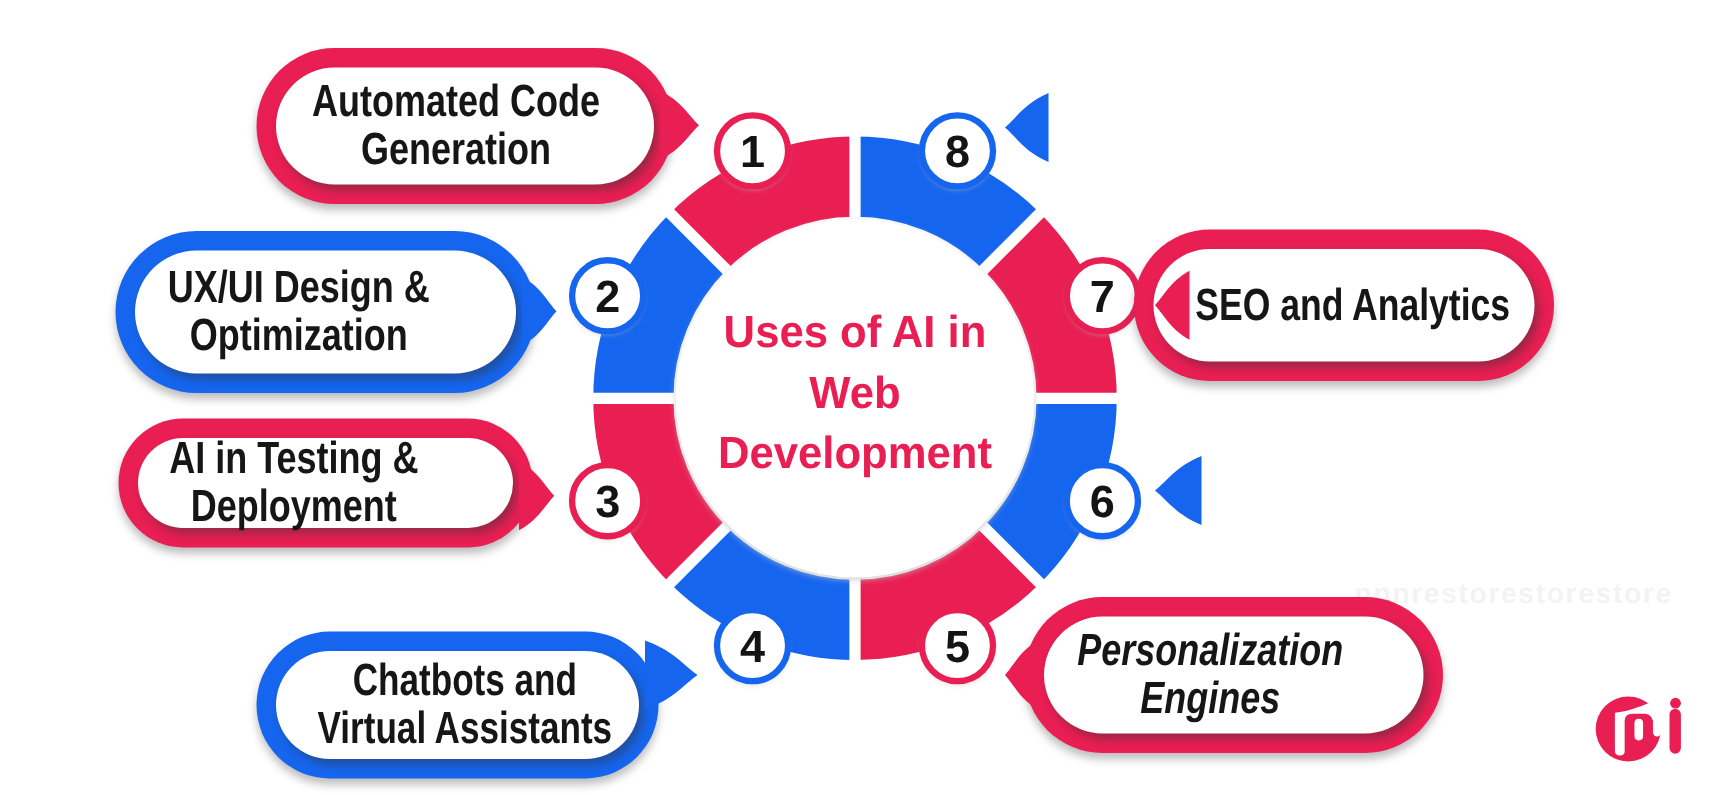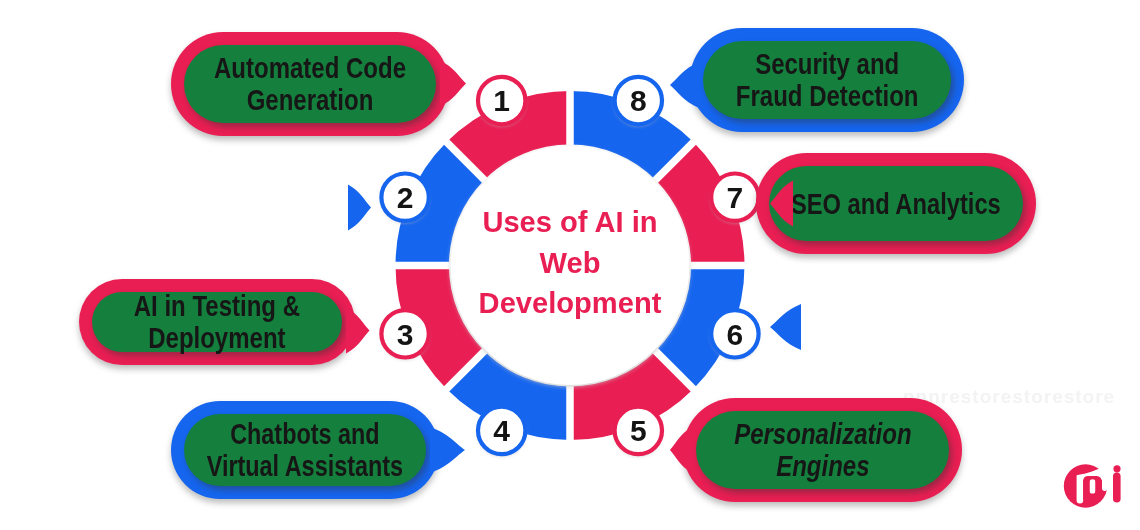--- a/index.html
+++ b/index.html
@@ -1,20 +1,20 @@
 <!DOCTYPE html>
 <html><head><meta charset="utf-8"><style>
 * { margin:0; padding:0; box-sizing:border-box; }
 html,body { width:1140px; height:530px; background:#fff; overflow:hidden;
   font-family:"Liberation Sans", sans-serif; }
 #stage { position:relative; width:1140px; height:530px; }
 svg.base { position:absolute; left:0; top:0; }
 .pill { position:absolute; border-radius:999px; box-shadow:0 4px 6px rgba(90,90,90,.4); }
-.pill .inner { position:absolute; inset:13px; background:#15803d; border-radius:999px;
-  box-shadow:3px 4px 6px rgba(50,50,50,.42); display:flex; align-items:center; justify-content:center; }
+.pill .inner { position:absolute; inset:13px; background:#ffffff; border-radius:999px;
+  box-shadow:3px 4px 6px rgba(50,50,50,.42); display:flex; align-items:center; }
 .ptxt { font-weight:bold; color:#161616; text-align:center; font-size:30px; line-height:32px; white-space:nowrap; }
 .ctext { position:absolute; left:450px; top:202px; width:240px; text-align:center;
   font-weight:bold; color:#E91E53; font-size:30px; line-height:40.5px; transform:scaleX(0.97); }
 .wm { position:absolute; left:903px; top:386px; color:#f3f3f4; font-size:19px; font-weight:bold; letter-spacing:1px; }
 </style></head>
 <body>
 <div id="stage">
 <svg class="base" width="1140" height="530" viewBox="0 0 1140 530">
 <defs>
  <filter id="b2" x="-50%" y="-50%" width="200%" height="200%">
@@ -82,45 +82,45 @@
  <circle cx="1117" cy="468.8" r="3.6" fill="#E91E53"></circle>
 </g>
 </svg>
 <div class="ctext">Uses of AI in<br>Web<br>Development</div>
 <div class="wm">nnnrestorestorestore</div>
 <div class="pill" style="left:171px;top:32px;width:278px;height:104px;background:#E91E53;">
   <div class="inner">
         <div class="ptxt" style="transform:scaleX(0.8);">Automated Code<br>Generation</div>
       </div>
 </div>
+<div class="pill" style="left:77px;top:154px;width:280px;height:108px;background:#1565EF;">
+  <div class="inner">
+        <div class="ptxt" style="transform:scaleX(0.8);">UX/UI Design &amp;<br>Optimization</div>
+      </div>
+</div>
 <div class="pill" style="left:79px;top:279px;width:276px;height:86px;background:#E91E53;">
   <div class="inner">
         <div class="ptxt" style="transform:scaleX(0.8);">AI in Testing &amp;<br>Deployment</div>
       </div>
 </div>
-<div class="pill" style="left:171px;top:401px;width:268px;height:98px;background:#1565EF;">
+<div class="pill" style="left:171px;top:421px;width:268px;height:98px;background:#1565EF;">
   <div class="inner">
         <div class="ptxt" style="transform:scaleX(0.78);">Chatbots and<br>Virtual Assistants</div>
       </div>
 </div>
 <div class="pill" style="left:683px;top:398px;width:279px;height:104px;background:#E91E53;font-style:italic;">
   <div class="inner">
         <div class="ptxt" style="transform:scaleX(0.8);">Personalization<br>Engines</div>
       </div>
 </div>
 <div class="pill" style="left:756px;top:153px;width:280px;height:101px;background:#E91E53;">
   <div class="inner">
         <div class="ptxt" style="transform:scaleX(0.79);">SEO and Analytics</div>
       </div>
 </div>
-<div class="pill" style="left:690px;top:28px;width:274px;height:104px;background:#1565EF;">
-  <div class="inner">
-        <div class="ptxt" style="transform:scaleX(0.8);">Security and<br>Fraud Detection</div>
-      </div>
-</div>
 <svg class="base" width="1140" height="530" viewBox="0 0 1140 530" style="pointer-events:none;">
 <path d="M440,60.5 C454.3,67.5 458.7,76.5 466,83.5 C458.7,90.5 454.3,99.5 440,106.5 Z" fill="#E91E53"></path>
 <path d="M348,184.5 C360.6,191.5 364.6,200.5 371,207.5 C364.6,214.5 360.6,223.5 348,230.5 Z" fill="#1565EF"></path>
 <path d="M346,307.5 C358.9,314.5 362.9,323.5 369.5,330.5 C362.9,337.5 358.9,346.5 346,353.5 Z" fill="#E91E53"></path>
 <path d="M430,427 C449.2,434 455.2,443 465,450 C455.2,457 449.2,466 430,473 Z" fill="#1565EF"></path>
 <path d="M692,427 C679.9,434 676.2,443 670,450 C676.2,457 679.9,466 692,473 Z" fill="#E91E53"></path>
 <path d="M801,304 C784.0,311 778.7,320 770,327 C778.7,334 784.0,343 801,350 Z" fill="#1565EF"></path>
 <path d="M793,180.5 C780.4,187.5 776.4,196.5 770,203.5 C776.4,210.5 780.4,219.5 793,226.5 Z" fill="#E91E53"></path>
 <path d="M699,62 C683.0,69 678.1,78 670,85 C678.1,92 683.0,101 699,108 Z" fill="#1565EF"></path>
 </svg>

